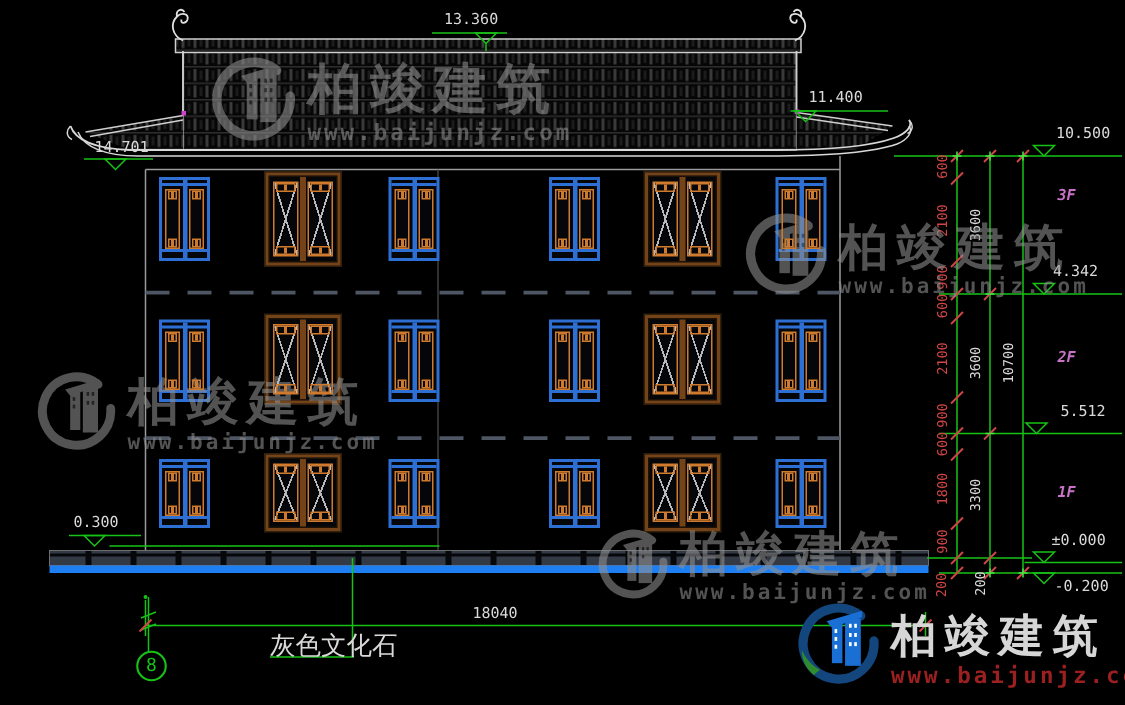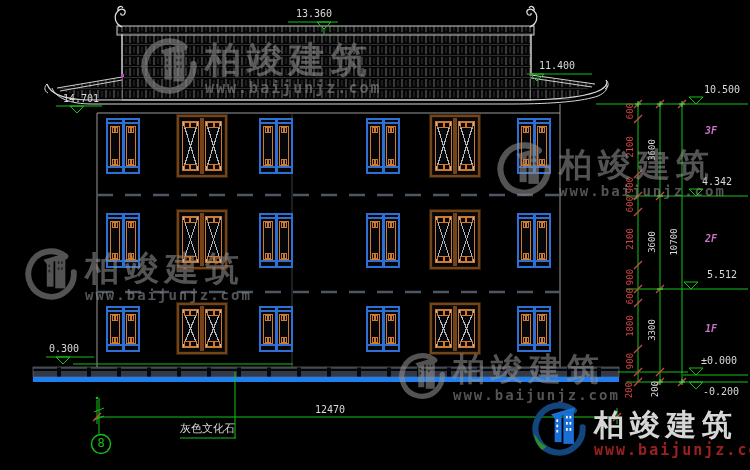--- a/index.html
+++ b/index.html
@@ -234,22 +234,22 @@
   <span class="t" style="left:63px;top:94px">14.701</span>
   <span class="t" style="left:49px;top:344px">0.300</span>
   <span class="t" style="left:704px;top:85px">10.500</span>
   <span class="t" style="left:702px;top:177px">4.342</span>
   <span class="t" style="left:707px;top:270px">5.512</span>
   <span class="t" style="left:701px;top:356px">±0.000</span>
   <span class="t" style="left:703px;top:387px">-0.200</span>
   <span class="t mag" style="left:705px;top:126px">3F</span>
   <span class="t mag" style="left:705px;top:234px">2F</span>
   <span class="t mag" style="left:705px;top:324px">1F</span>
-  <span class="t" style="left:315px;top:405px">12470</span>
-  <span class="t" style="left:180px;top:423px;font-size:11px;font-family:'DejaVu Sans',sans-serif">灰色文化石</span>
+  <span class="t" style="left:315px;top:405px">18040</span>
+  <span class="t" style="left:180px;top:423px;font-size:17px;font-family:'DejaVu Sans',sans-serif">灰色文化石</span>
   <span class="t grn ctr" style="left:101px;top:444px;font-size:12px">8</span>
 
   <span class="t red vt" style="left:630px;top:111px">600</span>
   <span class="t red vt" style="left:630px;top:147px">2100</span>
   <span class="t red vt" style="left:630px;top:185px">900</span>
   <span class="t red vt" style="left:630px;top:204px">600</span>
   <span class="t red vt" style="left:630px;top:239px">2100</span>
   <span class="t red vt" style="left:630px;top:277px">900</span>
   <span class="t red vt" style="left:630px;top:296px">600</span>
   <span class="t red vt" style="left:630px;top:326px">1800</span>

